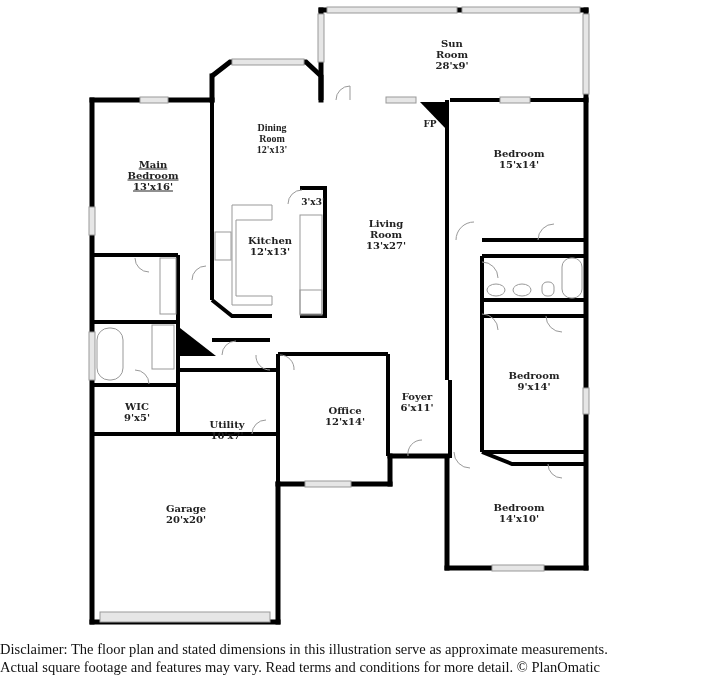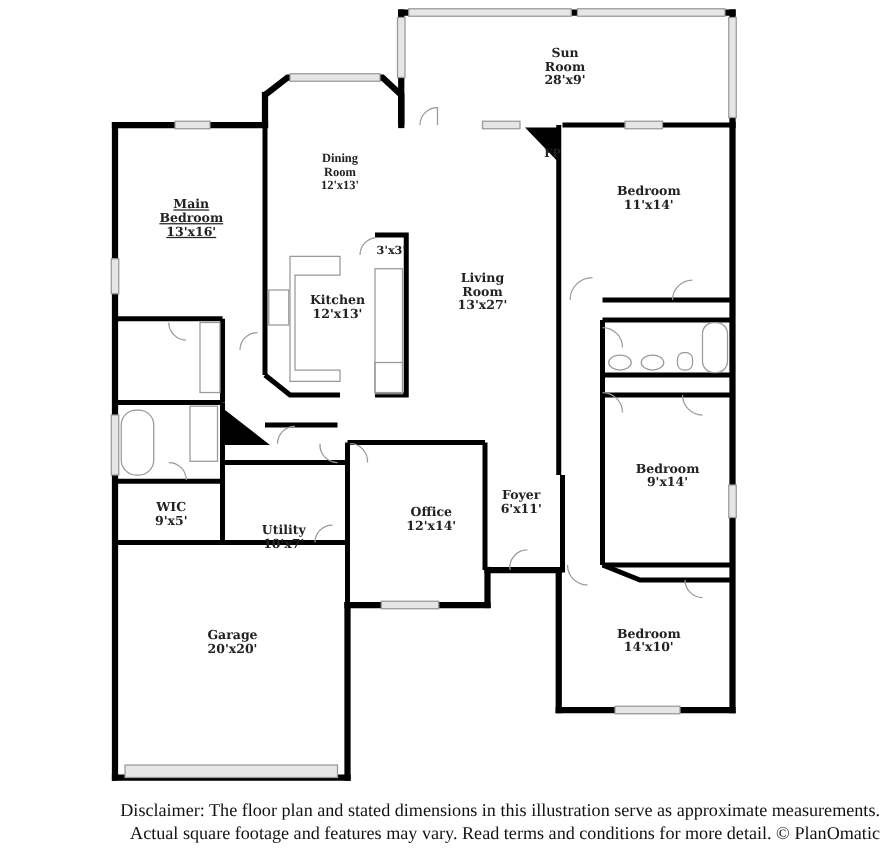--- a/index.html
+++ b/index.html
@@ -2,21 +2,21 @@
 <html><head>
 <meta charset="utf-8">
 <style>
   html,body{margin:0;padding:0;background:#fff;}
   body{width:704px;height:680px;position:relative;overflow:hidden;font-family:"DejaVu Serif","Liberation Serif",serif;}
   #plan{position:absolute;left:0;top:0;width:704px;height:630px;}
   .label{position:absolute;text-align:center;font-family:"DejaVu Serif","Liberation Serif",serif;font-weight:bold;font-size:10px;line-height:11px;color:#222;transform:translate(-50%,-50%);white-space:nowrap;}
   .label span{display:block;}
   .label .dim{font-weight:bold;}
   .small{font-size:9px;}
-  #disclaimer{position:absolute;left:0;top:640px;width:704px;text-align:right;font-family:"Liberation Serif","DejaVu Serif",serif;font-size:14.5px;line-height:18px;color:#111;}
+  #disclaimer{position:absolute;left:0;top:640px;width:704px;text-align:left;font-family:"Liberation Serif","DejaVu Serif",serif;font-size:14.5px;line-height:18px;color:#111;}
   #disclaimer div{white-space:nowrap;}
 </style>
 </head>
 <body>
 
 <svg id="plan" viewBox="0 0 704 630" xmlns="http://www.w3.org/2000/svg">
   <g stroke="#000" stroke-width="5" fill="none" stroke-linecap="square">
 
     <path d="M321 10 L321 100"></path>
     <path d="M321 10 L586 10"></path>
@@ -148,21 +148,21 @@
 <div class="label small" style="left:313px;top:202px;">
   <span class="dim">3'x3'</span>
 </div>
 <div class="label" style="left:386px;top:234px;">
   <span>Living</span>
   <span>Room</span>
   <span class="dim">13'x27'</span>
 </div>
 <div class="label" style="left:519px;top:159px;">
   <span>Bedroom</span>
-  <span class="dim">11'x14'</span>
+  <span class="dim">15'x14'</span>
 </div>
 <div class="label" style="left:534px;top:381px;">
   <span>Bedroom</span>
   <span class="dim">9'x14'</span>
 </div>
 <div class="label" style="left:137px;top:412px;">
   <span>WIC</span>
   <span class="dim">9'x5'</span>
 </div>
 <div class="label" style="left:227px;top:406px;margin-top:24px;">
@@ -178,20 +178,20 @@
   <span class="dim">6'x11'</span>
 </div>
 <div class="label" style="left:186px;top:514px;">
   <span>Garage</span>
   <span class="dim">20'x20'</span>
 </div>
 <div class="label" style="left:519px;top:513px;">
   <span>Bedroom</span>
   <span class="dim">14'x10'</span>
 </div>
-<div class="label small" style="left:430px;top:124px;margin-left:12px;">
+<div class="label small" style="left:430px;top:124px;">
   <span>FP</span>
 </div>
 
 <div id="disclaimer">
   <div>Disclaimer: The floor plan and stated dimensions in this illustration serve as approximate measurements.</div>
   <div>Actual square footage and features may vary. Read terms and conditions for more detail. © PlanOmatic</div>
 </div>
 
 </body></html>

